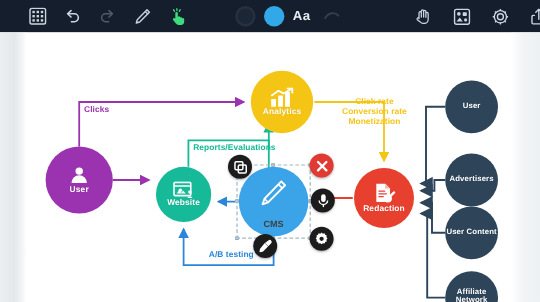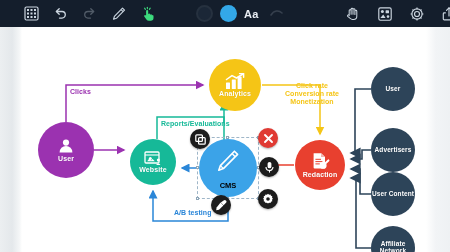--- a/index.html
+++ b/index.html
@@ -90,21 +90,21 @@
     position:absolute;width:3px;height:3px;background:#ffffff;
     border:1px solid #8fa6b8;box-sizing:border-box;
   }
   .h-tl{left:-2px;top:-2px;} .h-tr{right:-2px;top:-2px;}
   .h-bl{left:-2px;bottom:-2px;} .h-br{right:-2px;bottom:-2px;}
   .h-tc{left:50%;margin-left:-2px;top:-2px;} .h-bc{left:50%;margin-left:-2px;bottom:-2px;}
   .h-lc{left:-2px;top:50%;margin-top:-2px;} .h-rc{right:-2px;top:50%;margin-top:-2px;}
   #cms-circle{
     position:absolute;left:2px;top:2px;width:58px;height:58px;border-radius:50%;
     background:#3ba3e8;display:flex;flex-direction:column;align-items:center;
-    justify-content:center;color:#000000;text-align:center;
+    justify-content:center;color:#404040;text-align:center;
   }
   #cms-circle .nlabel{font-size:7.5px;font-weight:bold;margin-top:1px;}
 
   .fab{
     position:absolute;width:20px;height:20px;border-radius:50%;
     background:#1c1c1c;display:flex;align-items:center;justify-content:center;
     cursor:pointer;box-shadow:0 1px 2px rgba(0,0,0,.3);
   }
   .fab.red{background:#e03a33;}
   .fab-copy{left:190px;top:102px;}

